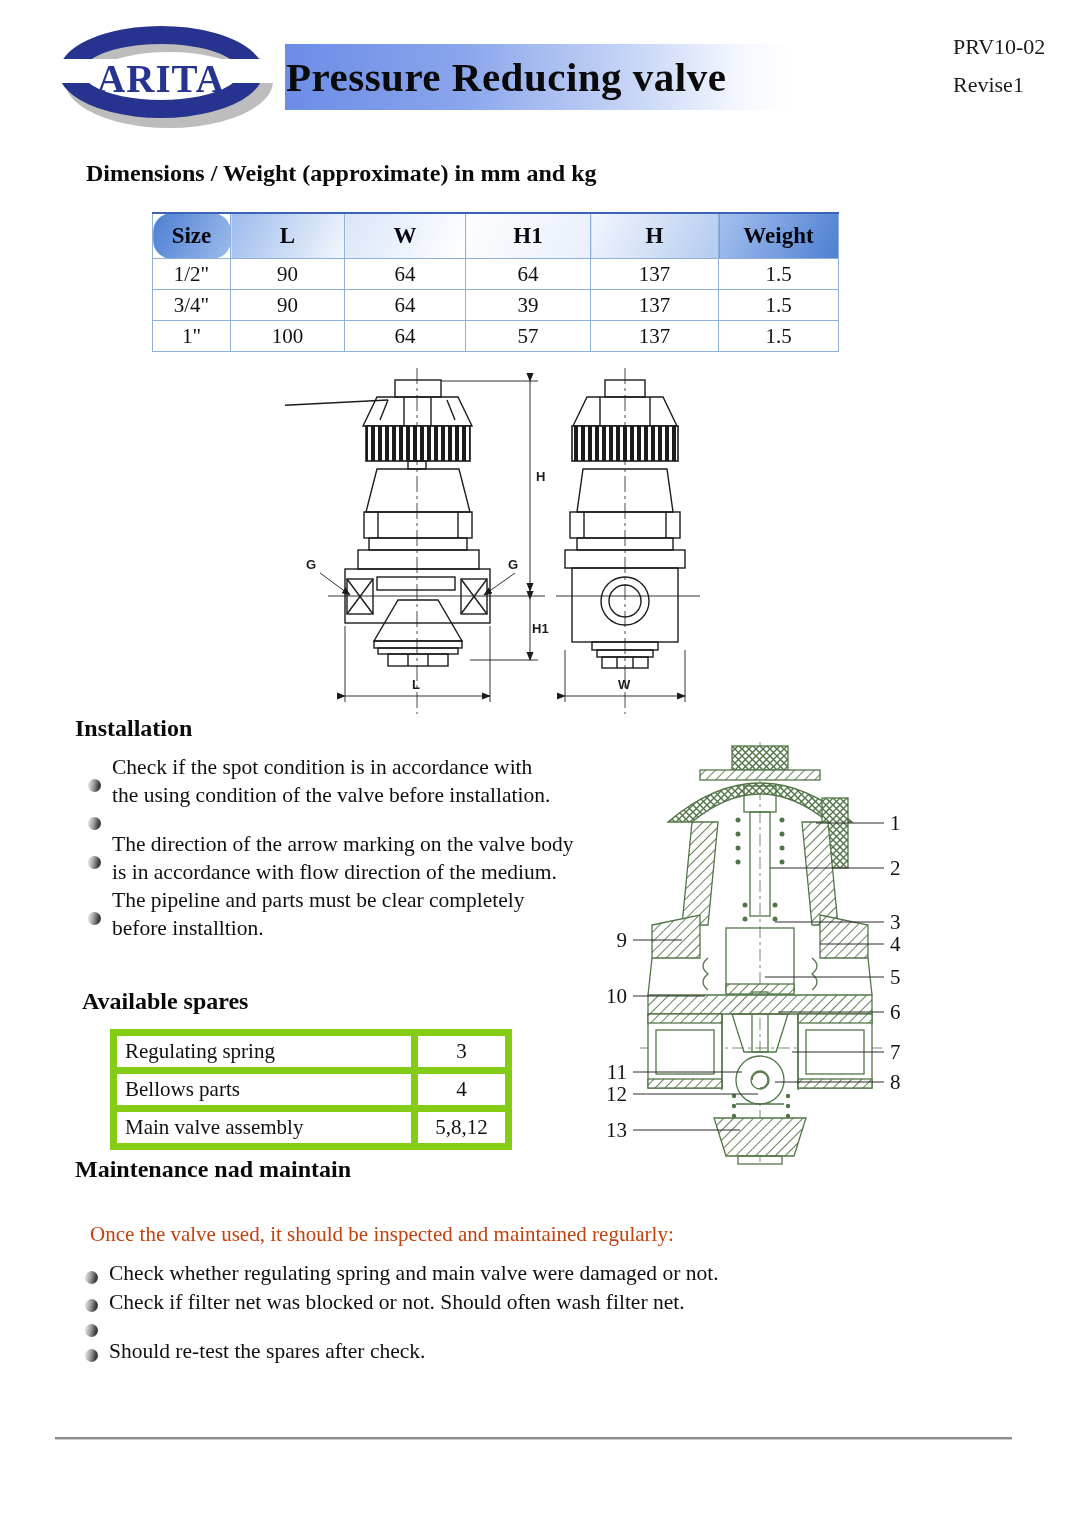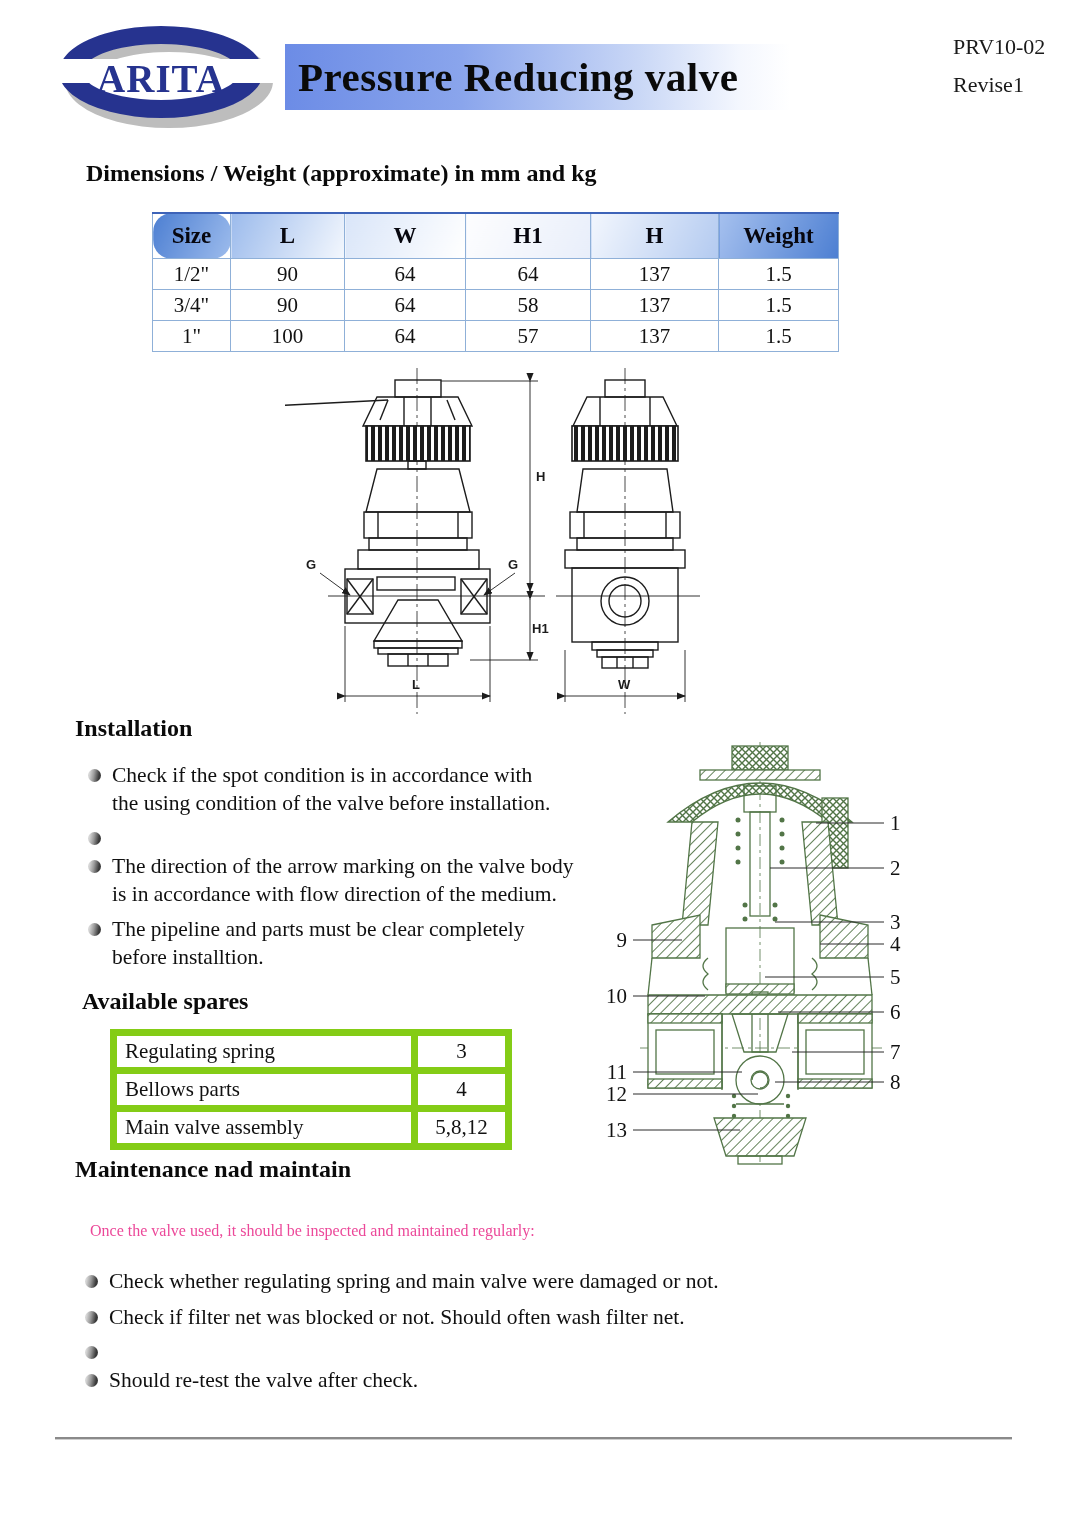--- a/index.html
+++ b/index.html
@@ -4,47 +4,47 @@
 <style>
   html,body{margin:0;padding:0;background:#fff;}
   .page{position:relative;width:1066px;height:1535px;background:#ffffff;
         font-family:"Liberation Serif",serif;color:#111;overflow:hidden;}
 
   
   .logo{position:absolute;left:56px;top:20px;width:218px;height:108px;}
   .titlebar{position:absolute;left:285px;top:44px;width:505px;height:66px;
             background:linear-gradient(90deg,#6c8ce6 0%,#8aa5ec 35%,#c9d7f6 70%,#f4f7fe 90%,#ffffff 100%);
             display:flex;align-items:center;}
-  .titlebar .t{font-size:41px;font-weight:bold;padding-left:13px;letter-spacing:.5px;color:#0a0a0a;}
+  .titlebar .t{font-size:41px;font-weight:bold;padding-left:1px;letter-spacing:.5px;color:#0a0a0a;}
   .docref{position:absolute;left:953px;top:28px;font-size:22px;line-height:38px;color:#1a1a1a;}
 
   
   .sechead{position:absolute;font-size:24px;font-weight:bold;color:#0a0a0a;white-space:nowrap;}
 
   
   .dims-table{position:absolute;left:152px;top:212px;border-collapse:collapse;table-layout:fixed;
               border:1px solid #7fa0cf;border:1px solid #7aa0cf;}
   .dims-table th,.dims-table td{border:1px solid #8fb0d8;text-align:center;padding:0;}
   .dims-table th{height:44px;font-size:23px;font-weight:bold;color:#07070f;border-top:2px solid #3d63b8;}
   .dims-table td{height:30px;font-size:21px;background:#fff;}
   .dims-table th:nth-child(1){background:linear-gradient(115deg,#4d7fd2,#9cbbec);border-radius:19px;}
   .dims-table th:nth-child(2){background:linear-gradient(115deg,#9cbbec,#f3f7fd);}
   .dims-table th:nth-child(3){background:linear-gradient(115deg,#d9e5f8,#ffffff);}
   .dims-table th:nth-child(4){background:linear-gradient(115deg,#fdfdfe,#e8eefa);}
   .dims-table th:nth-child(5){background:linear-gradient(115deg,#f2f6fd,#b3caf0);}
   .dims-table th:nth-child(6){background:linear-gradient(115deg,#a5c0ee,#4d7fd2);}
 
   
   .blist{position:absolute;list-style:none;margin:0;padding:0;}
-  .blist li{display:flex;margin:8px 0 1px 0;}
+  .blist li{display:flex;margin:0 0 1px 0;align-items:center;}
   .bdot{width:13px;height:13px;border-radius:50%;flex:none;margin:7px 11px 0 0;
         background:linear-gradient(100deg,#d6d6d6 15%,#9a9a9a 45%,#3a3a3a 80%);}
   .btext{font-size:21.5px;line-height:27.5px;white-space:pre-line;color:#101010;}
 
-  .intro{position:absolute;font-size:16px;color:#ec4899;white-space:nowrap;text-align:right;}
+  .intro{position:absolute;font-size:21px;color:#c2410c;white-space:nowrap;text-align:right;}
 
   
   .spares-table{position:absolute;left:110px;top:1029px;border-collapse:collapse;table-layout:fixed;}
   .spares-table td{border:7px solid #84cc16;font-size:21px;height:29px;background:#fff;}
   .spares-table td.n{width:285px;padding-left:8px;text-align:left;}
   .spares-table td.v{width:85px;text-align:center;}
 
   
   .dimdraw{position:absolute;left:285px;top:360px;width:430px;height:355px;}
   .partsdraw{position:absolute;left:595px;top:735px;width:420px;height:430px;}
@@ -104,21 +104,21 @@
         <td>90</td>
         <td>64</td>
         <td>64</td>
         <td>137</td>
         <td>1.5</td>
       </tr>
       <tr>
         <td>3/4"</td>
         <td>90</td>
         <td>64</td>
-        <td>58</td>
+        <td>39</td>
         <td>137</td>
         <td>1.5</td>
       </tr>
       <tr>
         <td>1"</td>
         <td>100</td>
         <td>64</td>
         <td>57</td>
         <td>137</td>
         <td>1.5</td>
@@ -400,19 +400,19 @@
       </li>
     <li>
         <span class="bdot"></span>
       <span class="btext">Check if filter net was blocked or not. Should often wash filter net.</span>
       </li>
     <li>
         <span class="bdot"></span>
       </li>
     <li>
         <span class="bdot"></span>
-      <span class="btext">Should re-test the valve after check.</span>
+      <span class="btext">Should re-test the spares after check.</span>
       </li>
   </ul>
 
   <div class="footer-line"></div>
 
 </div>
 
 </body></html>

